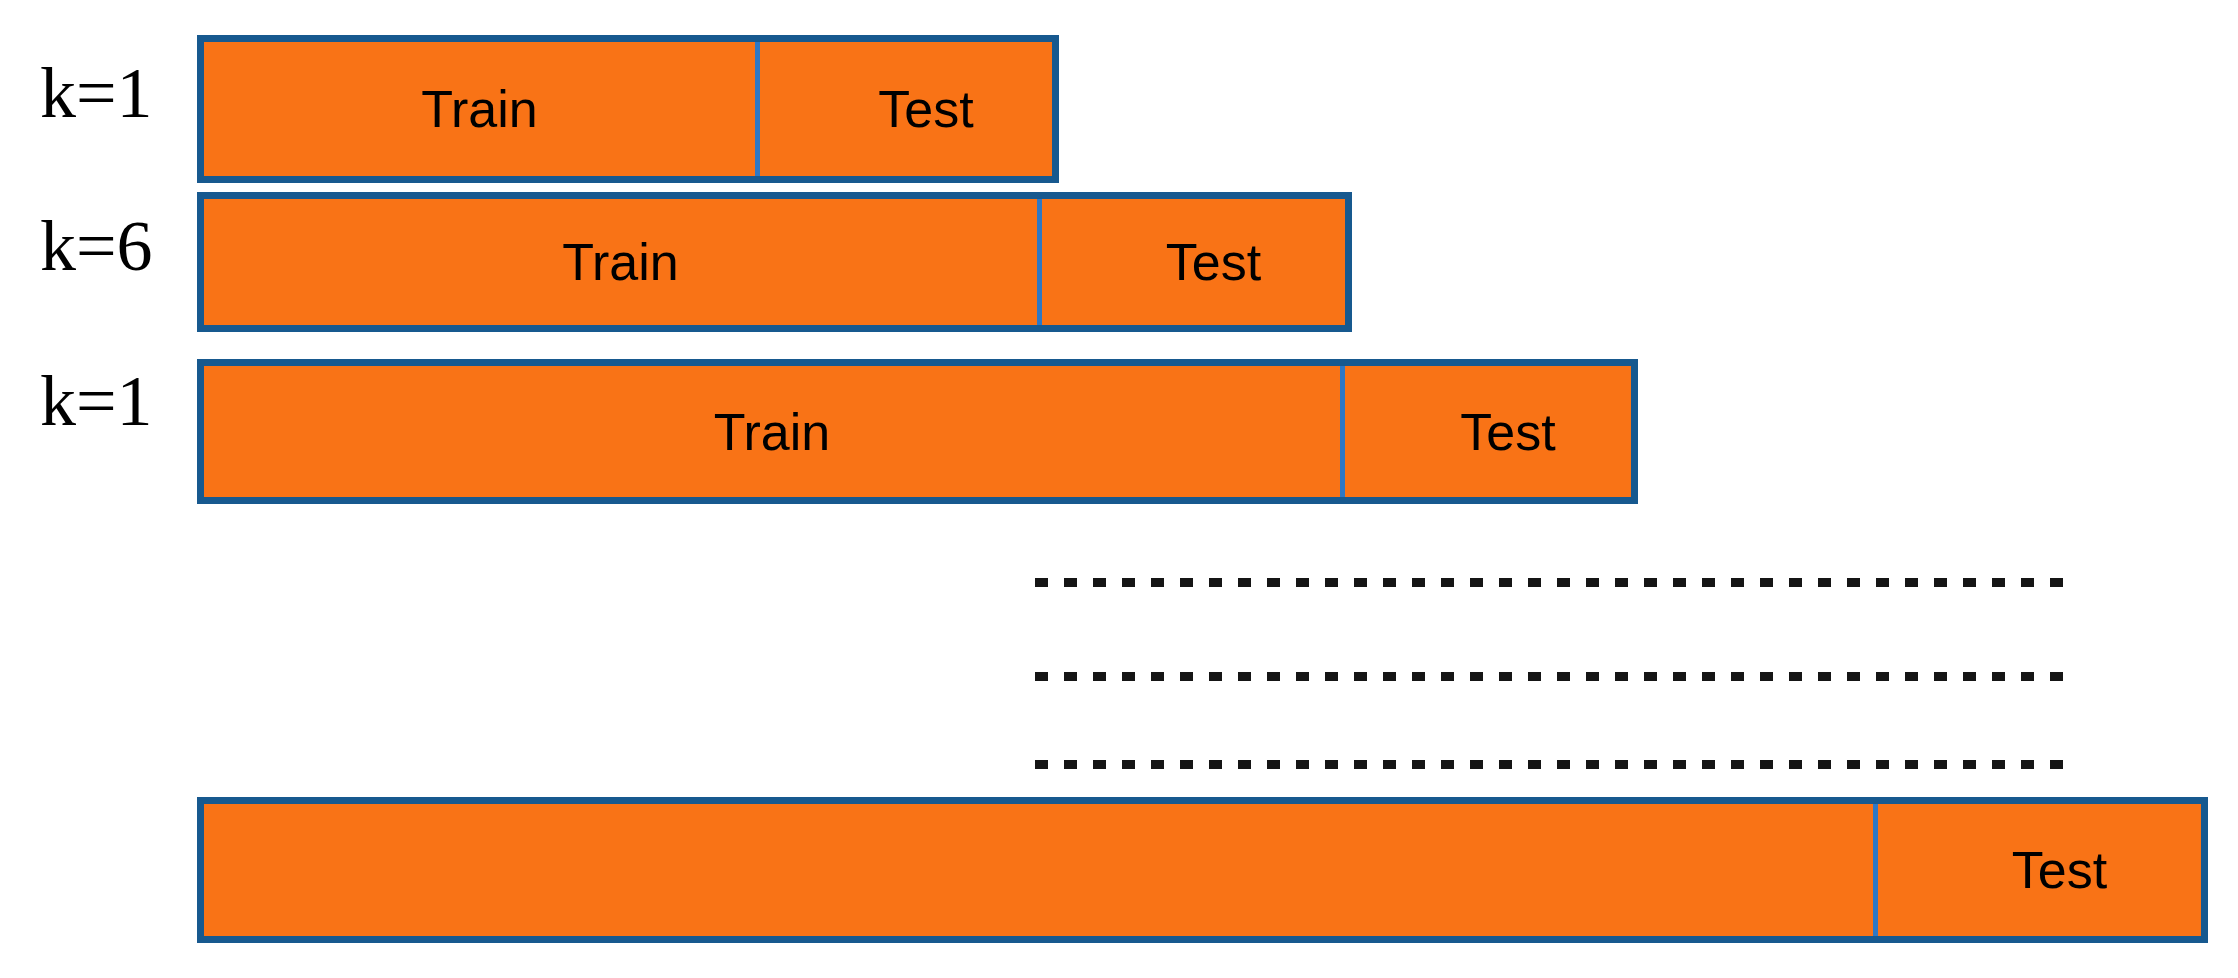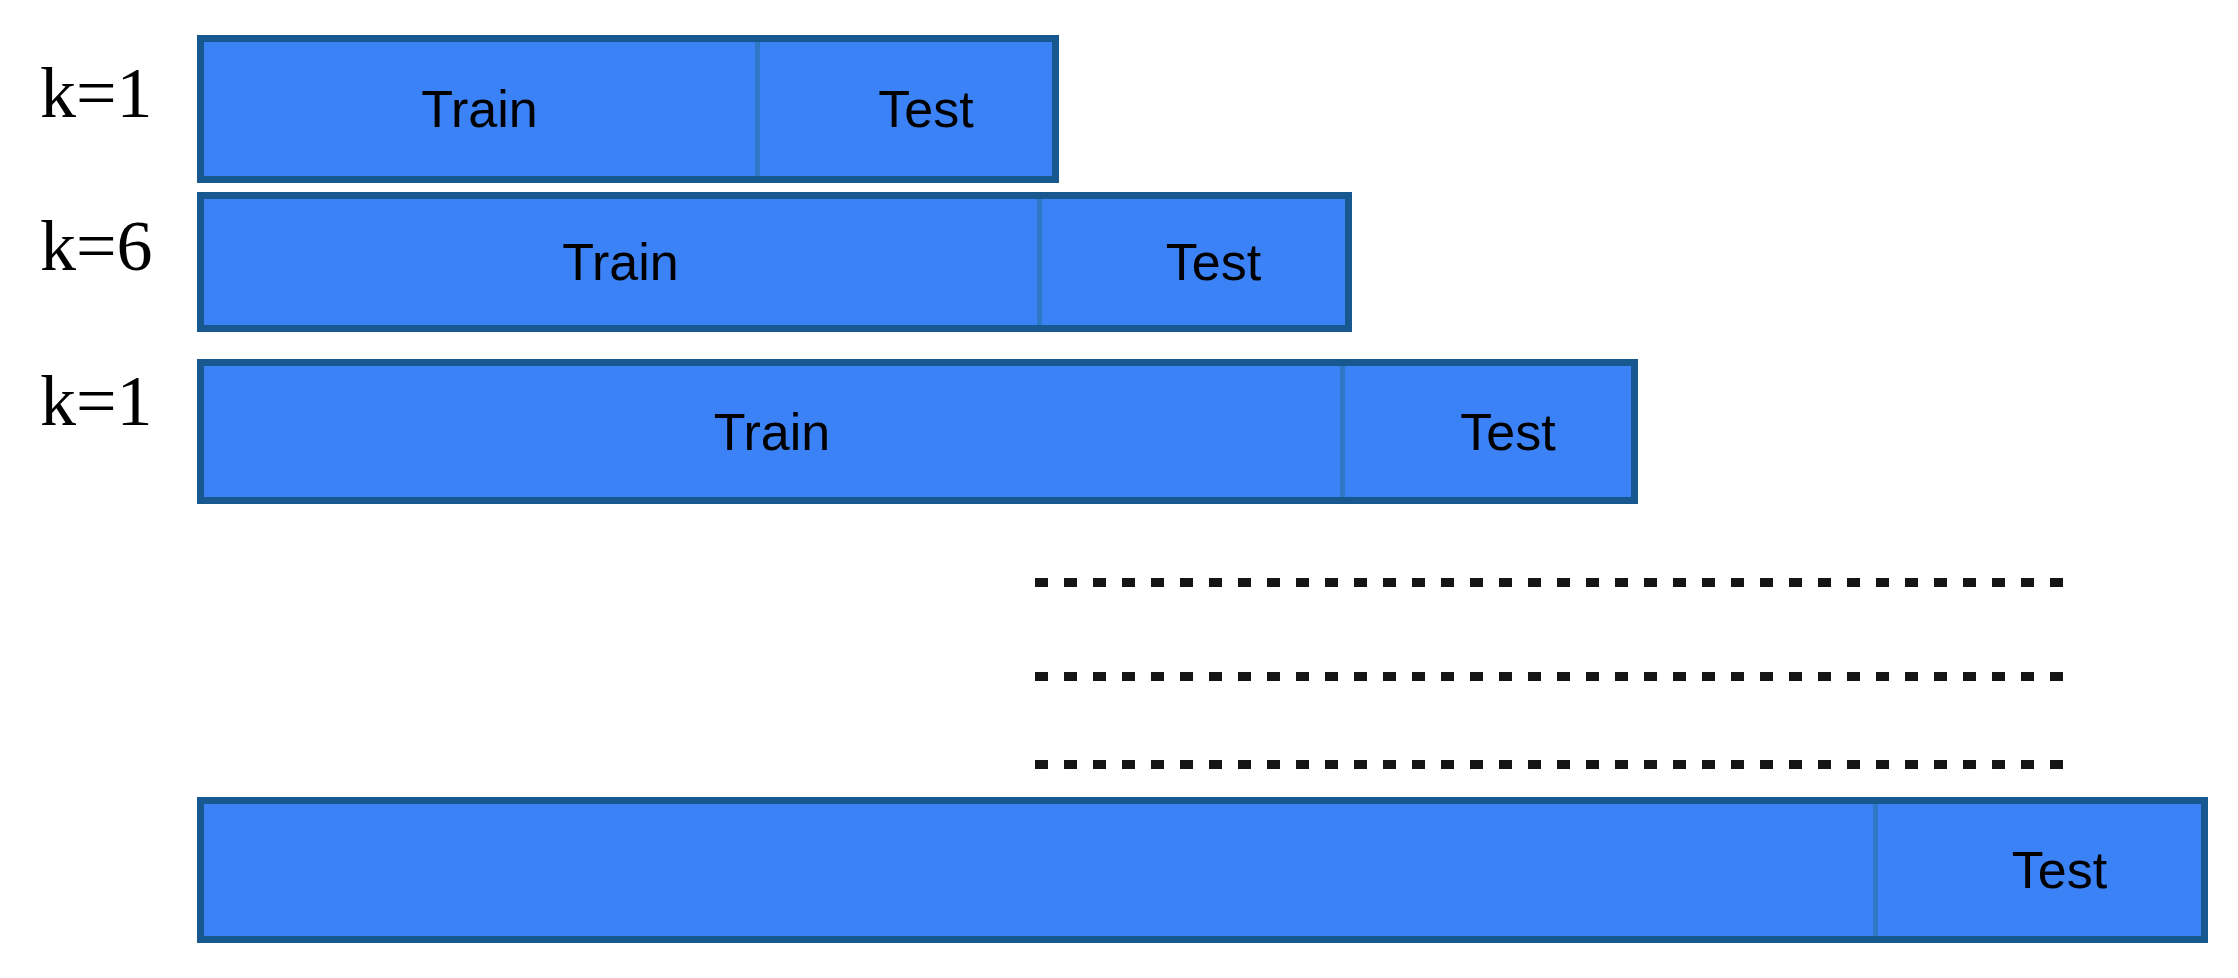--- a/index.html
+++ b/index.html
@@ -27,21 +27,21 @@
   }
   #label-k1  { top: 57px;  }
   #label-k2  { top: 210px; }
   #label-k3  { top: 365px; }
   #label-k10 { top: 795px; }
 
   .fold-row {
     position: absolute;
     left: 197px;
     box-sizing: border-box;
-    background: #3b82f6;
+    background: #f97316;
     border: 7px solid #17598f;
     display: flex;
     align-items: stretch;
     gap: 40px;
   }
   #row-k1  { top: 35px;  width: 862px;  height: 148px; }
   #row-k2  { top: 192px; width: 1155px; height: 140px; }
   #row-k3  { top: 359px; width: 1441px; height: 145px; }
   #row-k10 { top: 797px; width: 2011px; height: 146px; }
 

